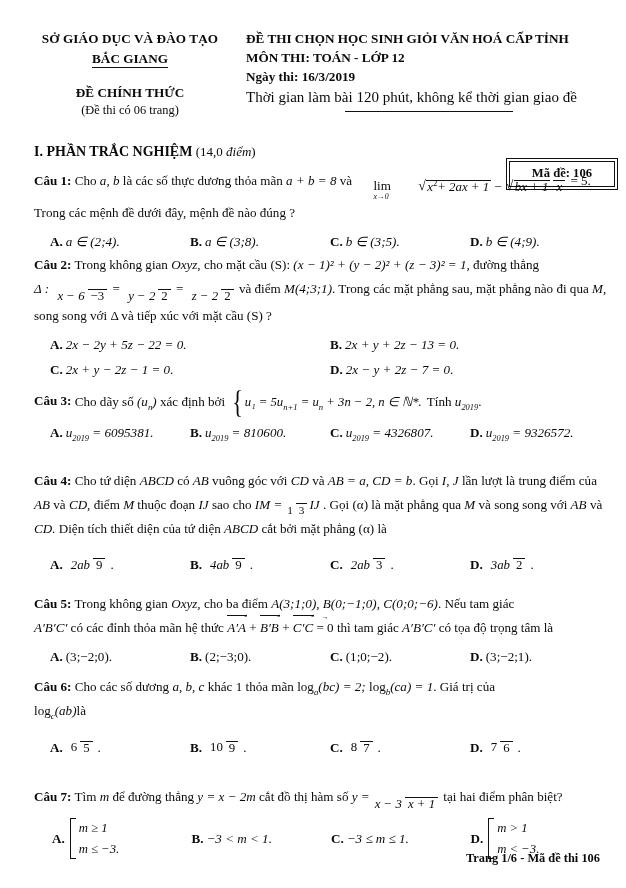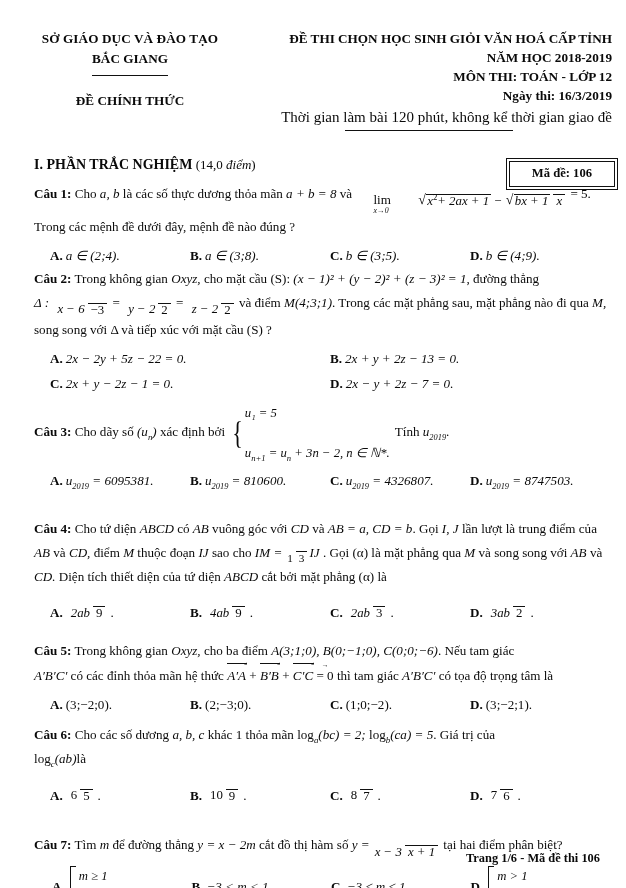--- a/index.html
+++ b/index.html
@@ -29,33 +29,33 @@
     padding: 26px 14px 0 14px;
     box-sizing: border-box;
   }
   .hdr-left {
     width: 232px;
     text-align: center;
     padding-top: 4px;
   }
   .hdr-right {
     flex: 1;
-    text-align: right;
+    text-align: left;
     padding-top: 3px;
   }
   .bold-caps {
     font-weight: bold;
     font-size: 13.2px;
     letter-spacing: 0.1px;
     line-height: 1.42;
   }
   .underline-txt {
     display: inline-block;
     border-bottom: 1.4px solid #111;
-    padding-bottom: 8px;
+    padding-bottom: 0px;
     font-weight: bold;
     font-size: 13.2px;
   }
   .hdr-left .official {
     font-weight: bold;
     font-size: 13.2px;
     margin-top: 17px;
   }
   .hdr-left .pages {
     font-size: 12.4px;
@@ -224,21 +224,21 @@
     vertical-align: middle;
     margin: 0 2px;
   }
   .sys .brace {
     font-size: 2.45em;
     font-weight: 300;
     line-height: 0.82;
     transform: scaleX(0.7);
     margin-right: -1px;
   }
-  .sys .rows { display: flex; flex-direction: column; line-height: 1.6; font-size: 0.97em; gap: 20px; }
+  .sys .rows { display: flex; line-height: 1.6; font-size: 0.97em; }
 
   .sysb {
     display: inline-flex;
     align-items: stretch;
     vertical-align: middle;
     margin: 0 2px;
   }
   .sysb .bk {
     border-left: 1.3px solid #111;
     border-top: 1.3px solid #111;
@@ -262,25 +262,25 @@
 
 <div class="page">
 
   <div class="header">
     <div class="hdr-left">
       <div class="bold-caps">SỞ GIÁO DỤC VÀ ĐÀO TẠO</div>
       <div>
         <span class="underline-txt">BẮC GIANG</span>
       </div>
       <div class="official">ĐỀ CHÍNH THỨC</div>
+      <div class="pages">(Đề thi có 06 trang)</div>
     </div>
 
     <div class="hdr-right">
       <div class="line">ĐỀ THI CHỌN HỌC SINH GIỎI VĂN HOÁ CẤP TỈNH</div>
-      <div class="line">NĂM HỌC 2018-2019</div>
       <div class="line">MÔN THI: TOÁN - LỚP 12</div>
       <div class="line">Ngày thi: 16/3/2019</div>
       <div class="time">Thời gian làm bài 120 phút, không kể thời gian giao đề</div>
       <div class="rule"></div>
     </div>
   </div>
 
   <div class="code-wrap">
     <div class="code-box">
       <div class="code-inner">Mã đề: 106</div>
@@ -413,21 +413,21 @@
       <div class="ch">
           <span class="k">B.</span>
           <span class="mi">u<sub class="sr">2019</sub><span> = 810600.</span></span>
         </div>
       <div class="ch">
           <span class="k">C.</span>
           <span class="mi">u<sub class="sr">2019</sub><span> = 4326807.</span></span>
         </div>
       <div class="ch">
           <span class="k">D.</span>
-          <span class="mi">u<sub class="sr">2019</sub><span> = 8747503.</span></span>
+          <span class="mi">u<sub class="sr">2019</sub><span> = 9326572.</span></span>
         </div>
     </div>
 
     <div class="q" style="margin-top:25px;">
       <span class="q-label">Câu 4:</span>
       <span class="q-body">
         <span>Cho tứ diện</span>
         <span class="mi">ABCD</span>
         <span>có</span>
         <span class="mi">AB</span>
@@ -536,21 +536,21 @@
         </div>
     </div>
 
     <div class="q" style="margin-top:7px;">
       <span class="q-label">Câu 6:</span>
       <span class="q-body">
         <span>Cho các số dương</span>
         <span class="mi">a, b, c</span>
         <span>khác 1 thỏa mãn</span>
         <span><span>log</span><sub class="s">a</sub><span class="mi">(bc) = 2;</span></span>
-        <span><span>log</span><sub class="s">b</sub><span class="mi">(ca) = 5</span></span><span>. Giá trị của</span>
+        <span><span>log</span><sub class="s">b</sub><span class="mi">(ca) = 1</span></span><span>. Giá trị của</span>
         <br>
         <span><span>log</span><sub class="s">c</sub><span class="mi">(ab)</span></span><span>là</span>
       </span>
     </div>
     <div class="choices c4 frac-row">
       <div class="ch">
           <span class="k">A.</span>
           <span class="frac">
             <span class="num">6</span>
             <span class="den">5</span>

